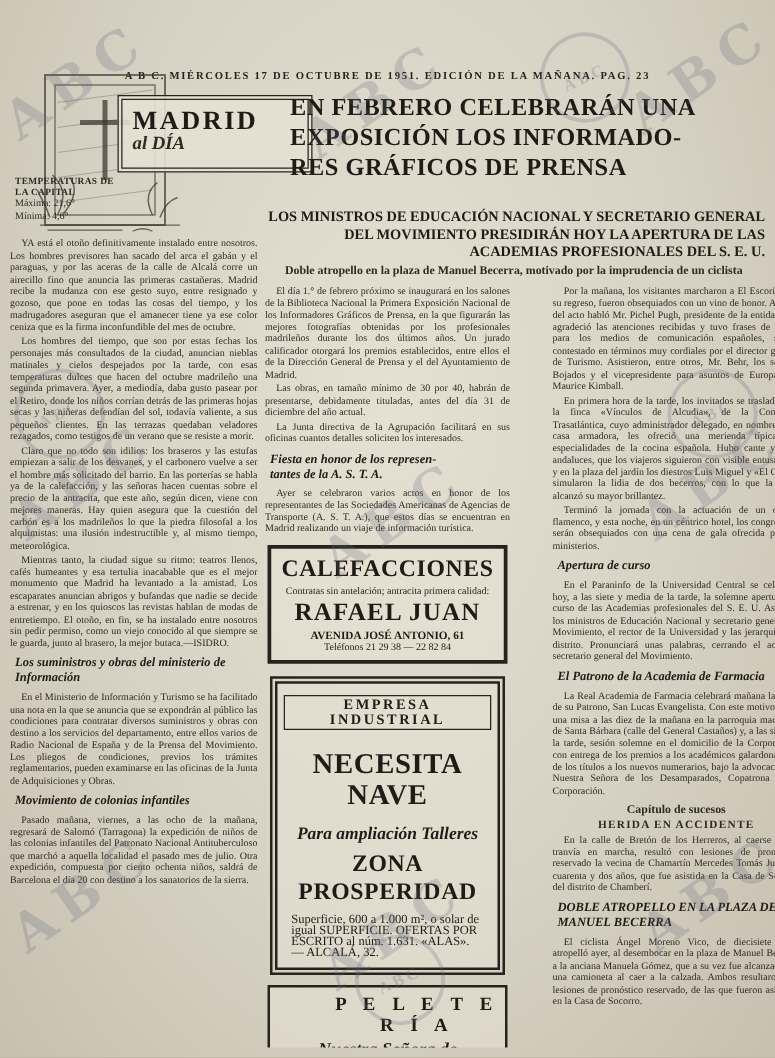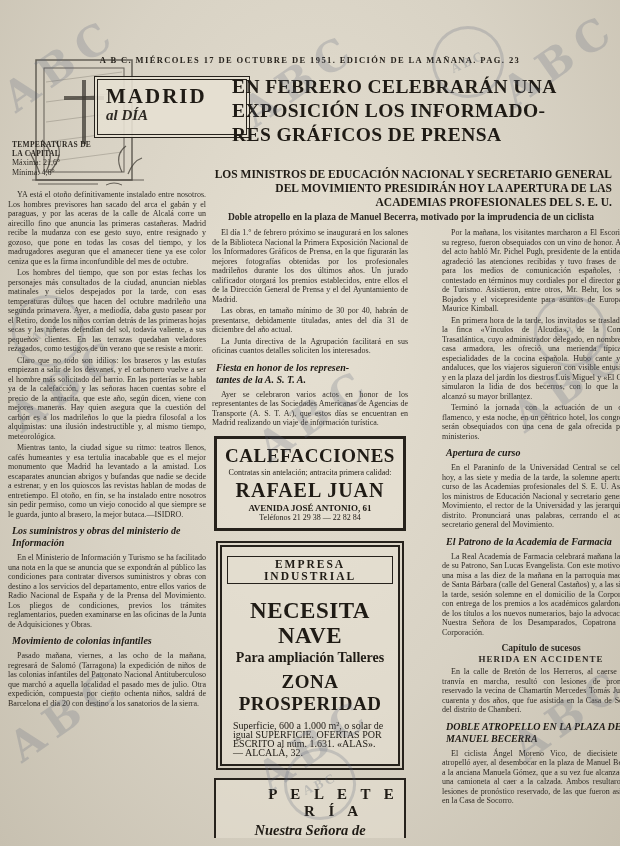--- a/index.html
+++ b/index.html
@@ -47,21 +47,21 @@
   .ad-calef .t1 { font-size:19px; font-weight:bold; letter-spacing:.5px; line-height:21px; }
   .ad-calef .t2 { font-size:8px; margin:2px 8px; line-height:9px; }
   .ad-calef .t3 { font-size:20px; font-weight:bold; letter-spacing:1px; line-height:22px; }
   .ad-calef .t4 { font-size:9px; font-weight:bold; margin-top:2px; }
   .ad-calef .t5 { font-size:8px; }
 
   .ad-empresa { position:relative; border:2px solid #26221c; padding:9px 5px 7px; margin:14px 8px 12px; background:rgba(233,227,213,.5); }
   .ad-empresa::after { content:""; position:absolute; inset:-6px; border:2px solid #26221c; pointer-events:none; }
   .ad-empresa .e1 { font-size:11.5px; font-weight:bold; letter-spacing:2px; border:1.5px solid #26221c; display:inline-block; padding:1px 8px; }
   .ad-empresa .e2 { font-size:23px; font-weight:bold; letter-spacing:.5px; margin-top:14px; line-height:25px; }
-  .ad-empresa .e3 { font-size:14px; font-weight:bold; margin-top:2px; }
+  .ad-empresa .e3 { font-size:14px; font-style:italic; font-weight:bold; margin-top:12px; }
   .ad-empresa .e4 { font-size:19px; font-weight:bold; margin-top:5px; letter-spacing:.5px; }
   .ad-empresa .e5 { font-size:10px; margin-top:6px; line-height:9px; padding:0 6px; text-align:left; }
 
   .ad-pelet { border:2.5px solid #26221c; padding:6px 4px; margin:4px 2px; background:rgba(233,227,213,.5); }
   .ad-pelet .p1 { font-size:15px; font-weight:bold; letter-spacing:5px;margin-left:47px; }
   .ad-pelet .p2 { font-size:14.5px; font-weight:bold; font-style:italic; margin-top:2px; }
 
   .wm-layer { position:absolute; inset:0; pointer-events:none; z-index:10; }
   .wm { position:absolute; font-family:"DejaVu Serif",serif; font-weight:bold;
     font-size:42px; letter-spacing:9px; color:rgba(96,106,124,.24); transform:rotate(-35deg); }

